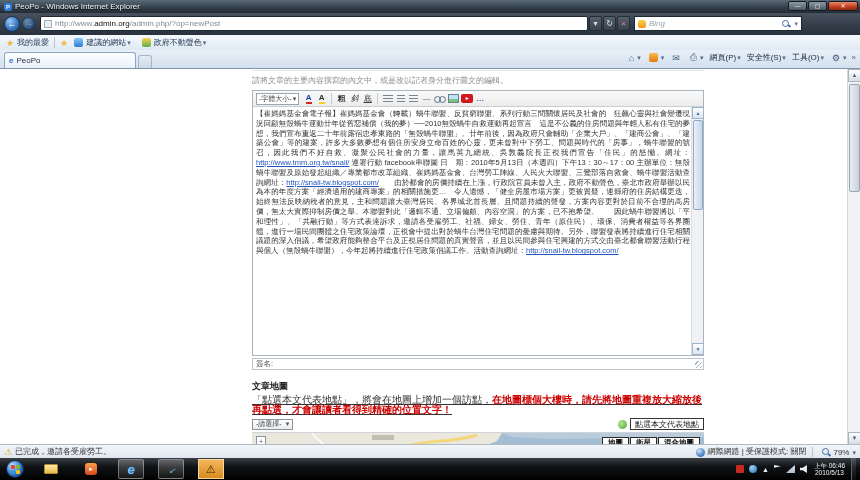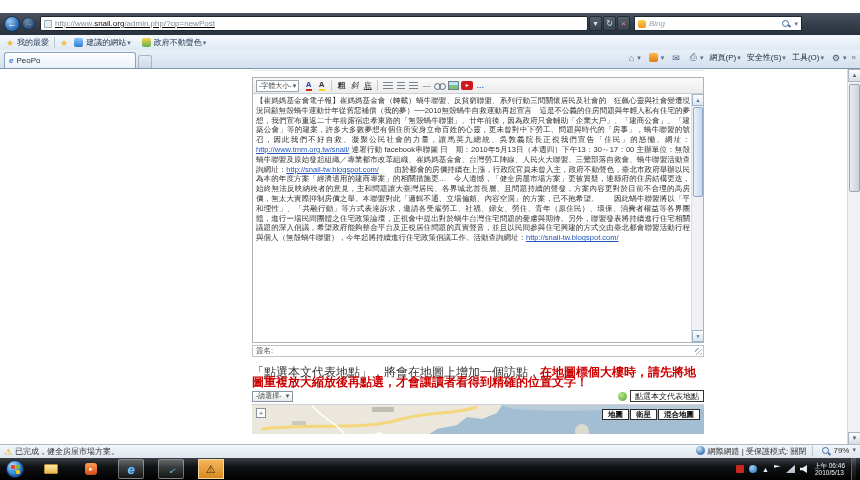--- a/index.html
+++ b/index.html
@@ -19,21 +19,21 @@
   .winbtn.close { width:30px; background:linear-gradient(#e68a6c,#c33d1d 60%,#8f2a12); }
 
   
   .navbar { position:absolute; left:0; top:13px; width:860px; height:21px;
     background:linear-gradient(#48535f,#323d49 60%,#2a333e); display:flex; align-items:center; }
   .navcircle { width:16px; height:16px; border-radius:50%; margin-left:4px;
     background:radial-gradient(circle at 35% 30%,#9cc8f0,#3a79c4 55%,#1c4e8e);
     border:1px solid #16324f; color:#fff; font-size:9px; line-height:14px; text-align:center; }
   .navcircle.fwd { width:13px; height:13px; font-size:8px; line-height:11px; opacity:.55; margin-left:2px; }
   .addrbar { height:15px; width:548px; margin-left:5px; background:#fff; border:1px solid #1e2830;
-    border-radius:2px; display:flex; align-items:center; font-size:8px; padding:0 3px;text-decoration:underline; }
+    border-radius:2px; display:flex; align-items:center; font-size:8px; padding:0 3px; }
   .addr-ico { width:8px; height:8px; background:#e8edf2; border:1px solid #9db0c0; margin-right:3px; }
   .addr-gray { color:#808a93; } .addr-dom { color:#111; }
   .smallbtn { height:15px; width:13px; margin-left:1px; background:linear-gradient(#55606c,#39434e);
     border:1px solid #242d36; border-radius:2px; color:#dbe3ea; font-size:8px; line-height:13px; text-align:center; }
   .smallbtn.stop { color:#ff8d7a; }
   .searchbox { height:15px; width:168px; margin-left:4px; background:#fff; border:1px solid #1e2830;
     border-radius:0; display:flex; align-items:center; padding:0 3px; }
   .bingflame { width:8px; height:8px; background:linear-gradient(#ffd24a,#f0931f); border-radius:2px; margin-right:3px; }
   .search-label { color:#9aa2aa; font-size:8px; font-style:italic; flex:1; }
   .mag { position:relative; width:10px; height:10px; margin:0 2px; }
@@ -113,21 +113,21 @@
     border:1px solid #9fb4cc; color:#3a6ea5; font-size:5px; line-height:10px; text-align:center; }
   .ethumb { position:absolute; left:1px; top:13px; width:10px; height:90px;
     background:linear-gradient(90deg,#eaf1f9,#c5d6ea); border:1px solid #8fa9c6; border-radius:2px; }
 
   .edit-status { margin-top:2px; width:452px; height:12px; border:1px solid #bcc4cb; background:#fff;
     font-size:7.5px; color:#555; padding:0 3px; position:relative; }
   .resize-grip { position:absolute; right:1px; bottom:1px; width:7px; height:7px;
     background:repeating-linear-gradient(135deg,transparent 0 2px,#a8b2ba 2px 3px); }
 
   .map-sec { margin-top:10px; }
-  .map-hint { font-size:12px; color:#333; margin-top:2px; line-height:10px; width:452px; }
+  .map-hint { font-size:10px; color:#333; margin-top:2px; line-height:10px; width:452px;text-decoration:underline; }
   .map-hint .red { color:#cc0000; font-weight:bold; }
   .map-controls { margin-top:3px; display:flex; align-items:center; justify-content:space-between; width:452px; }
   .sel { height:11px; border:1px solid #8a949d; background:linear-gradient(#fff,#e8ecef); font-size:7px;
     color:#333; display:flex; align-items:center; padding:0 3px; }
   .sel .dd { color:#555; margin-left:4px; }
   .pickwrap { display:flex; align-items:center;border-radius:6px; }
   .leaf { width:9px; height:9px; border-radius:50%; background:radial-gradient(circle at 35% 35%,#b9e687,#4ca33a); margin-right:3px; }
   .pickbtn { height:12px; border:1px solid #333; background:#fff; font-size:8px; color:#111;
     display:flex; align-items:center; padding:0 4px; }
   .mapbox { position:relative; margin-top:2px; width:452px; height:30px; overflow:hidden; border-top:1px solid #cfd3d8; }
@@ -135,21 +135,21 @@
   .mapbtn { height:11px; border:1px solid #2b2b2b; background:#fff; font-size:7.5px; font-weight:bold;
     color:#111; display:flex; align-items:center; padding:0 5px; margin-left:1px; }
   .pancontrol { position:absolute; left:4px; top:3px; width:10px; height:10px; background:#fff;
     border:1px solid #8a949d; font-size:7px; line-height:9px; text-align:center; color:#555; }
 
   
   .statusbar { position:absolute; left:0; top:444px; width:860px; height:14px;
     background:linear-gradient(#f3f6fa,#dfe6ee); border-top:1px solid #aeb9c6; display:flex; align-items:center;
     font-size:8px; color:#333; }
   .warn { color:#e3a410; font-size:9px; margin:0 3px 0 4px; }
-  .status-right { position:absolute; right:4px; display:flex; align-items:flex-start; }
+  .status-right { position:absolute; right:4px; display:flex; align-items:flex-end; }
   .globe { width:9px; height:9px; border-radius:50%; margin-right:3px;
     background:radial-gradient(circle at 35% 30%,#cfe6f7,#4c86c2 60%,#2a5d96); }
   .zoomsep { width:1px; height:10px; background:#b9c4d0; margin:0 6px; }
 
   
   .taskbar { position:absolute; left:0; top:458px; width:860px; height:22px;
     background:linear-gradient(#3a3f44,#101214 40%,#000); display:flex; align-items:center; }
   .orb { position:relative; width:18px; height:18px; border-radius:50%; margin-left:6px;
     background:radial-gradient(circle at 35% 30%,#bfe3ff,#2d74c8 55%,#0d3a6e); border:1px solid #0a2c52; }
   .orb .q { position:absolute; width:4px; height:4px; }
@@ -169,28 +169,37 @@
   .tr-net { width:9px; height:8px; background:linear-gradient(#dfe8f0,#aebdc9); clip-path:polygon(0 100%,100% 0,100% 100%); }
   .clock { margin-left:7px; color:#f0f4f8; font-size:6.5px; line-height:7.5px; text-align:center; }
   .showdesk { width:5px; height:22px; border-left:1px solid #5a6168; margin-left:6px;
     background:linear-gradient(rgba(255,255,255,.15),rgba(255,255,255,.04)); }
 </style>
 </head>
 <body>
 
 <div class="screen">
 
+  <div class="titlebar">
+    <div class="title-favicon">P</div>
+    <div class="title-text">PeoPo - Windows Internet Explorer</div>
+    <div class="winbtns">
+      <div class="winbtn">—</div>
+      <div class="winbtn">▢</div>
+      <div class="winbtn close">✕</div>
+    </div>
+  </div>
 
   <div class="navbar">
     <div class="navcircle">←</div>
     <div class="navcircle fwd">→</div>
     <div class="addrbar">
       <span class="addr-ico"></span>
       <span class="addr-gray">http://www.</span>
-        <span class="addr-dom">snail.org</span>
+        <span class="addr-dom">admin.org</span>
         <span class="addr-gray">/admin.php/?op=newPost</span>
     </div>
     <div class="smallbtn">▾</div>
     <div class="smallbtn">↻</div>
     <div class="smallbtn stop">×</div>
     <div class="searchbox">
       <span class="bingflame"></span>
       <span class="search-label">Bing</span>
       <span class="mag"></span>
       <span class="dd" style="color:#6a7682">▾</span>
@@ -254,20 +263,21 @@
       <span class="dd" style="color:#5a6c80">▾</span>
     </div>
     <span style="color:#5a6c80;font-size:8px;margin-left:2px">»</span>
   </div>
 
   <div class="viewport">
     <div class="content-topline"></div>
 
     <div class="content-col">
 
+      <div class="sec-hint">請將文章的主要內容撰寫的內文中，或是改以記者身分進行圖文的編輯。</div>
 
       <div class="editor">
         <div class="edit-toolbar">
           <div class="tb-select">
             <span>-字體大小-</span>
             <span class="dd" style="color:#555">▾</span>
           </div>
           <div class="tb-btn">
               <span class="fa">A</span>
             </div>
@@ -310,20 +320,21 @@
             <div class="earrow" style="bottom:0">▼</div>
           </div>
         </div>
       </div>
       <div class="edit-status">
         <span>簽名:</span>
         <span class="resize-grip"></span>
       </div>
 
       <div class="map-sec">
+        <div class="sec-title">文章地圖</div>
         <div class="map-hint">
           <span>「點選本文代表地點」，將會在地圖上增加一個訪點，</span><span class="red">在地圖標個大樓時，請先將地圖重複放大縮放後再點選，才會讓讀者看得到精確的位置文字！</span>
         </div>
         <div class="map-controls">
           <div class="sel">
             <span>-請選擇-</span>
             <span class="dd">▾</span>
           </div>
           <div class="pickwrap">
             <span class="leaf"></span>
@@ -354,21 +365,21 @@
 
     <div class="vscroll">
       <div class="varrow" style="top:0">▲</div>
       <div class="vthumb"></div>
       <div class="varrow" style="bottom:0">▼</div>
     </div>
   </div>
 
   <div class="statusbar">
     <span class="warn">⚠</span>
-    <span>已完成，健全房屋市場方案。</span>
+    <span>已完成，邀請各受雇勞工。</span>
     <div class="status-right">
       <span class="globe"></span>
       <span>網際網路 | 受保護模式: 關閉</span>
       <span class="zoomsep"></span>
       <span class="mag"></span>
       <span>79%</span>
       <span class="dd" style="color:#5a6c80;margin-left:3px">▾</span>
     </div>
   </div>
 

